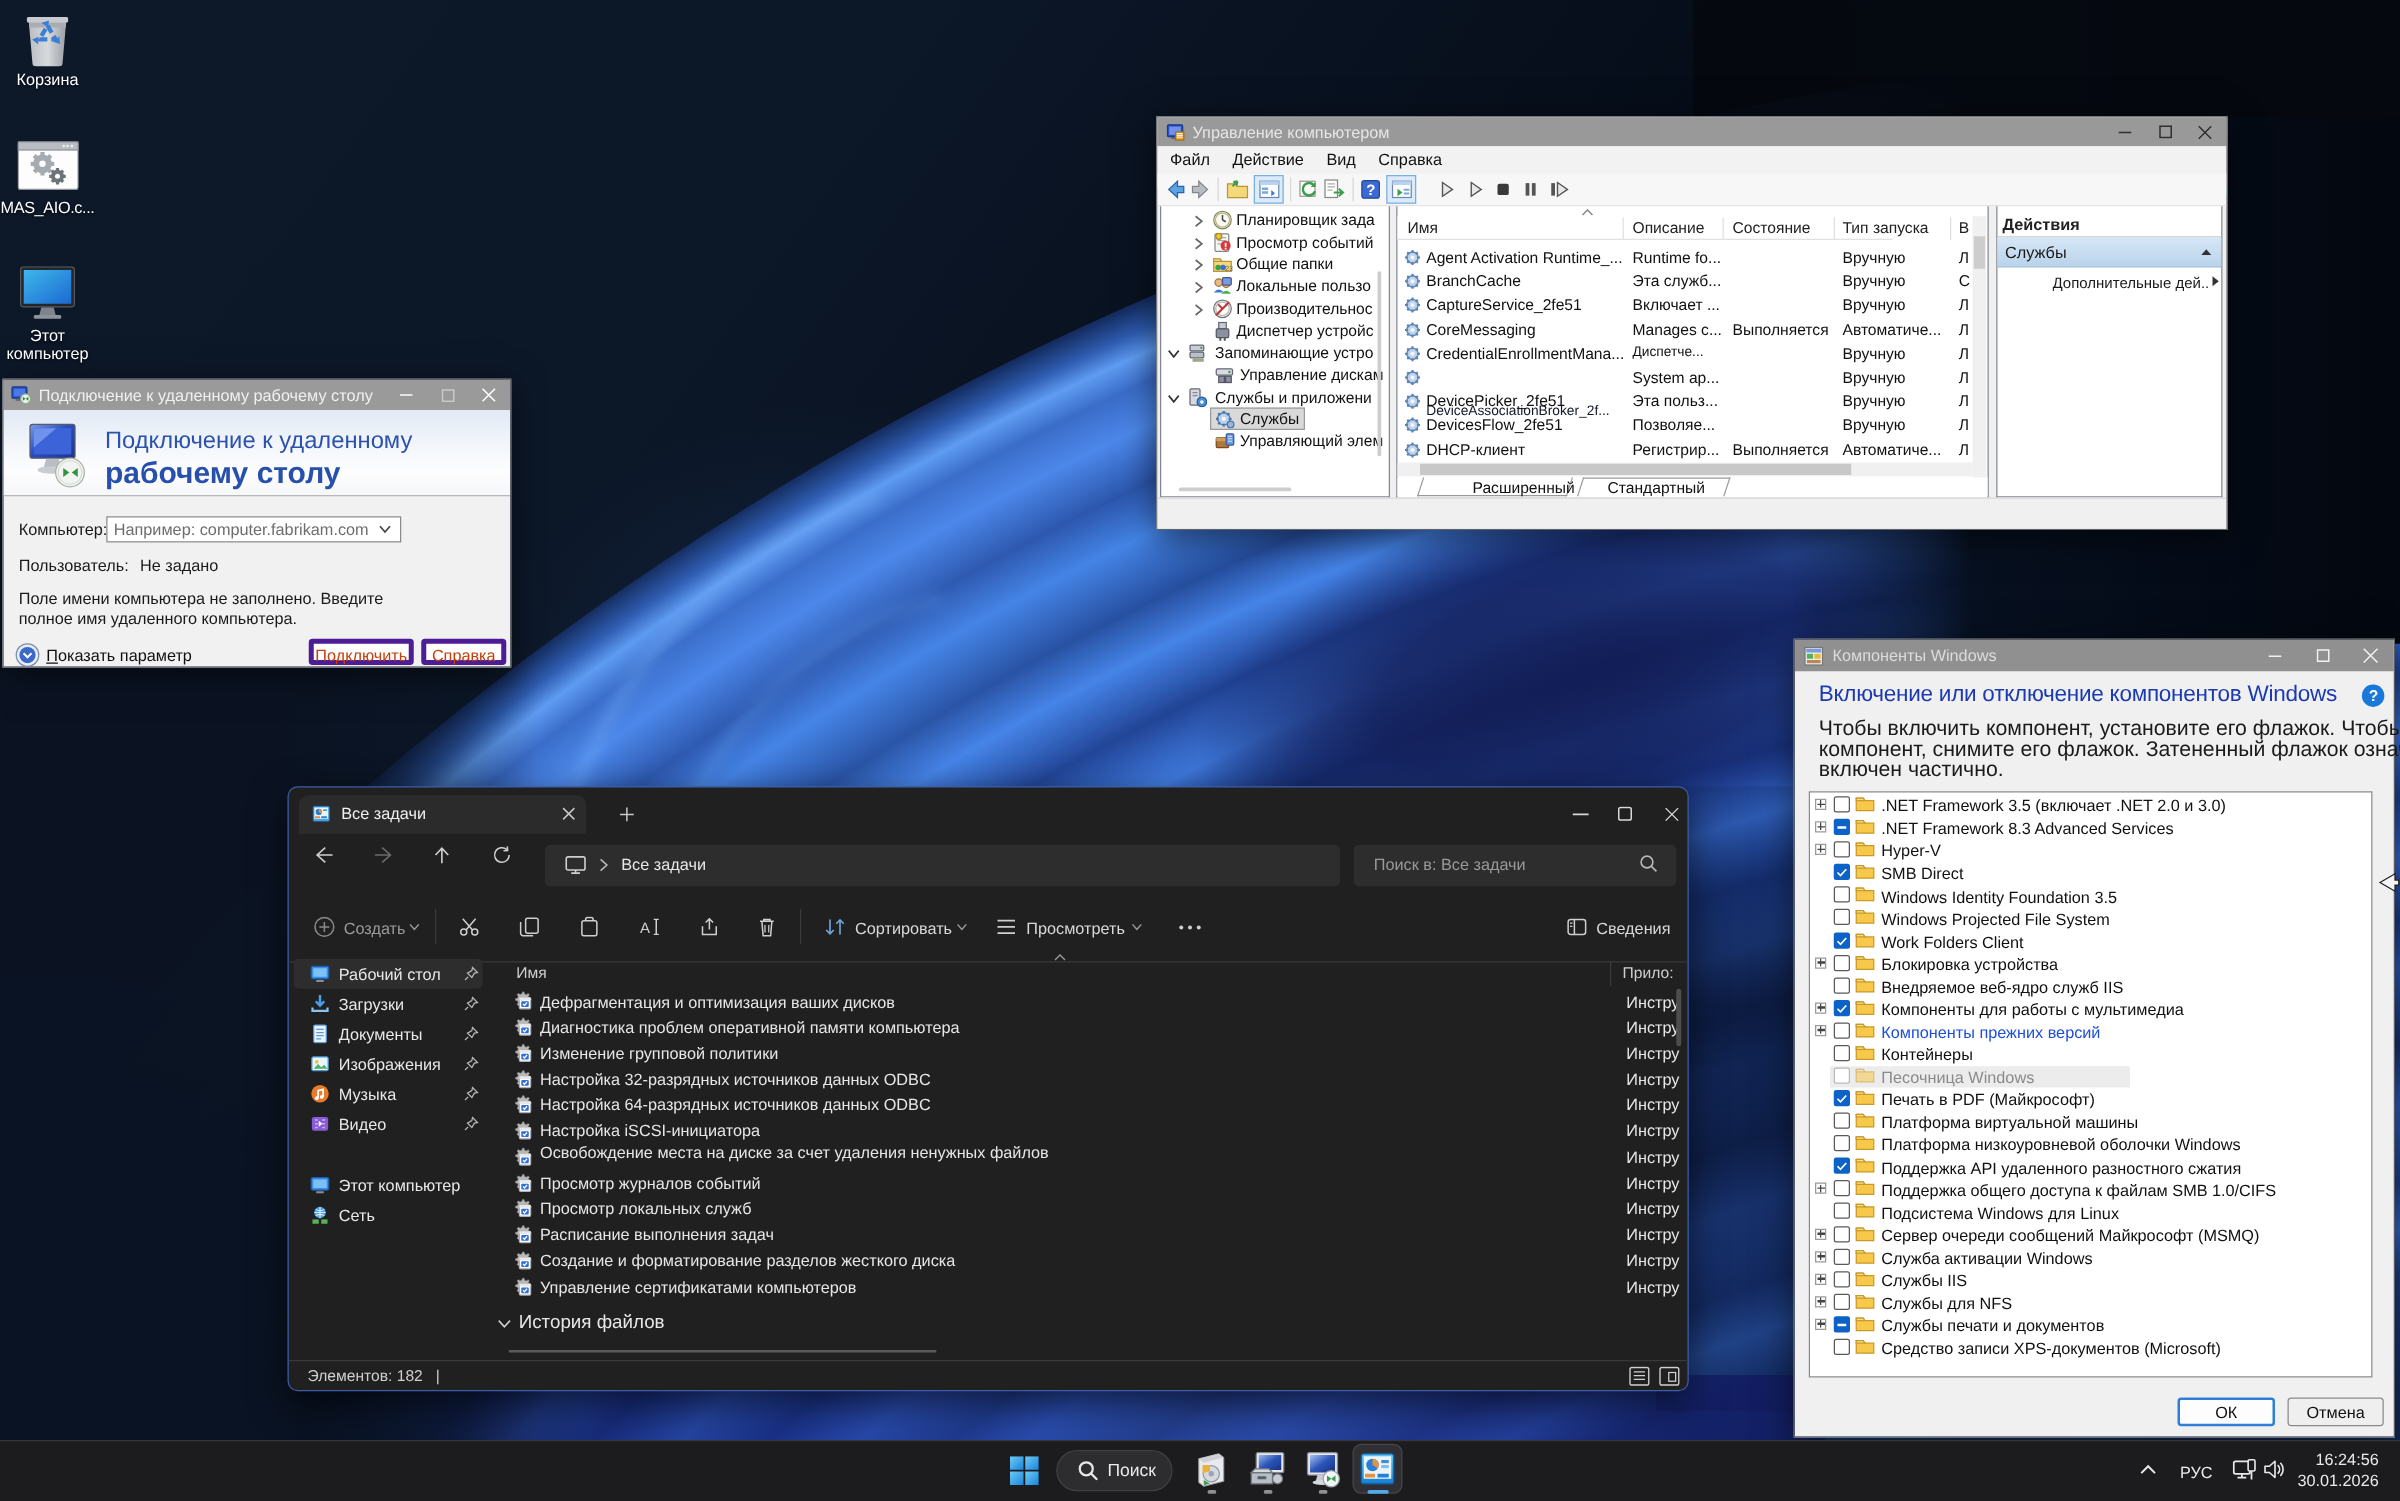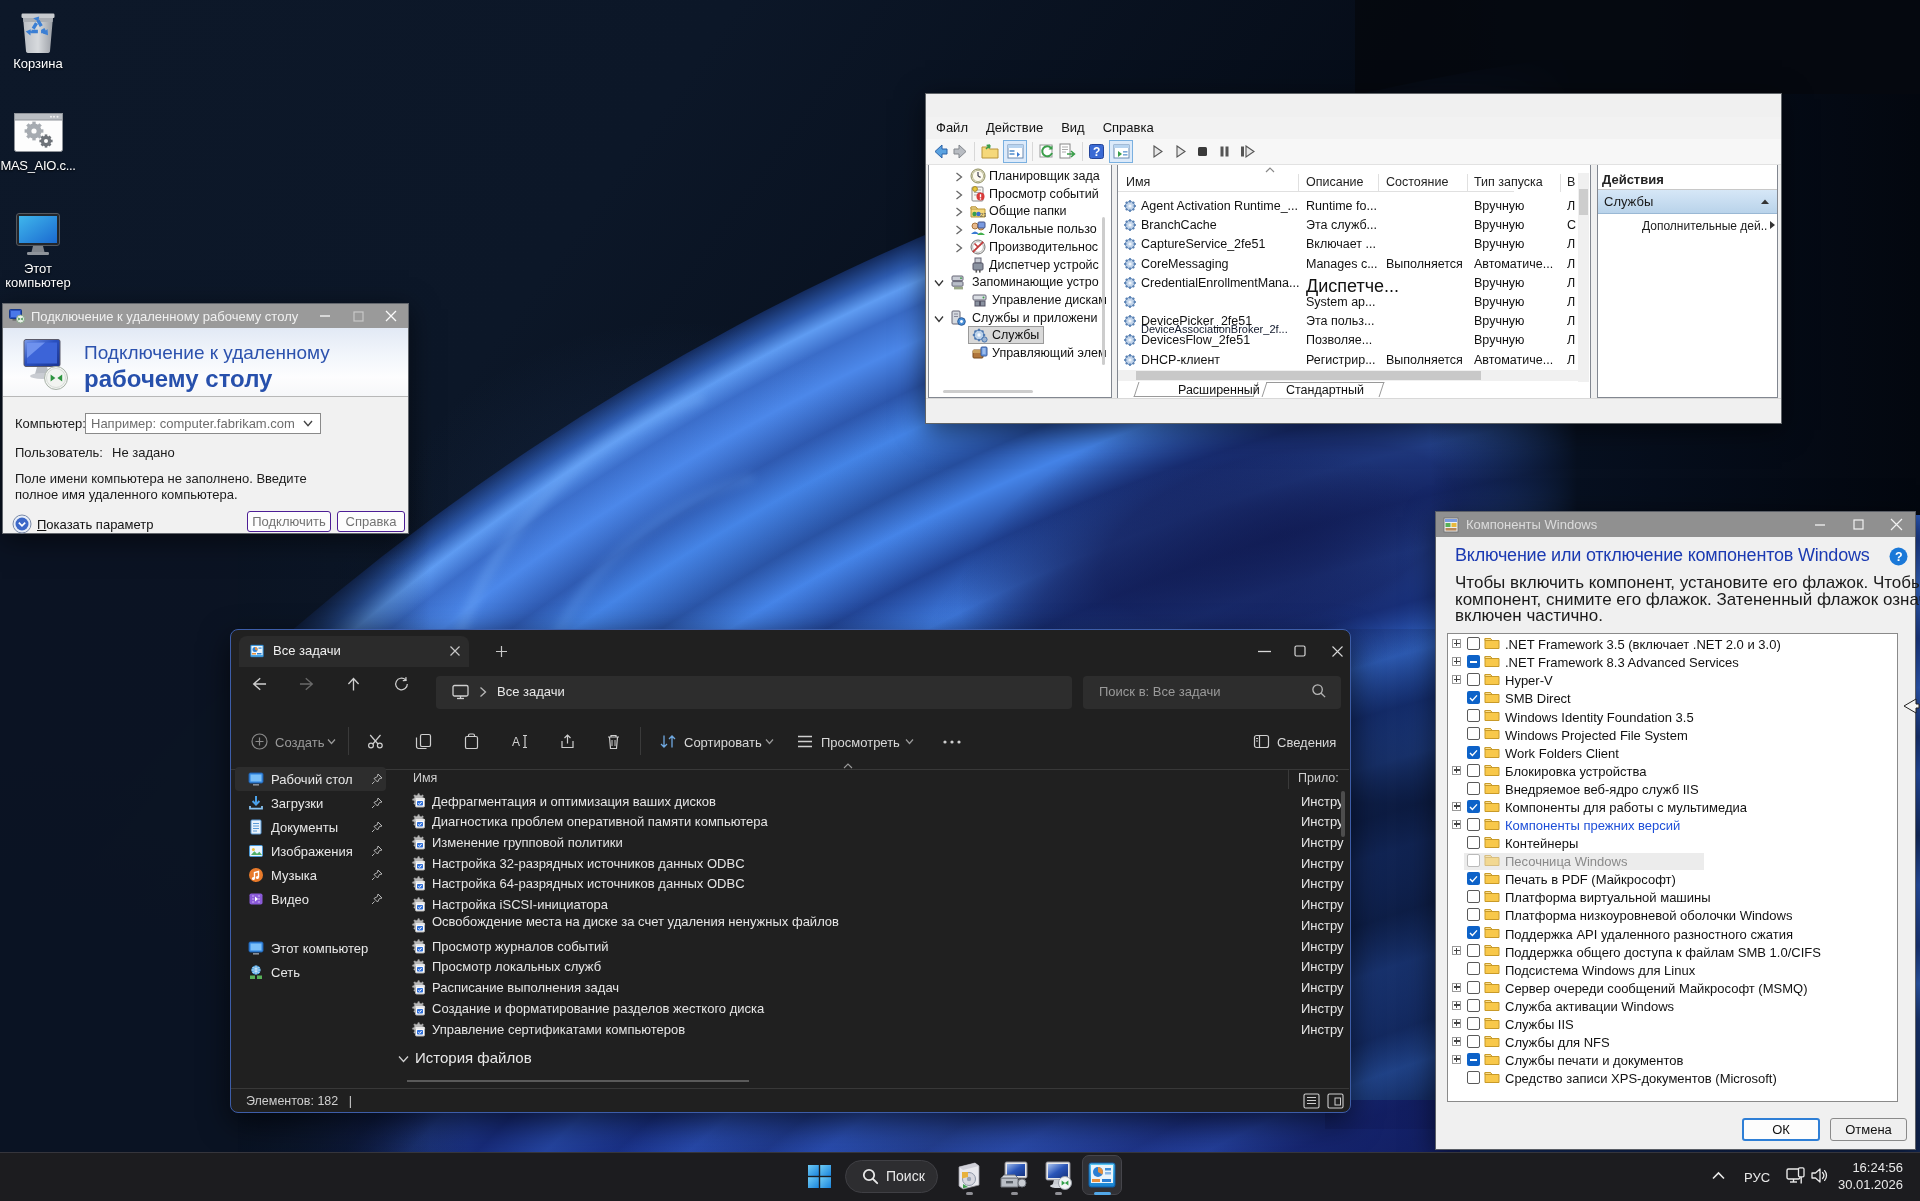--- a/index.html
+++ b/index.html
@@ -10,22 +10,22 @@
 .cwin { position:absolute; box-shadow:0 6px 26px rgba(0,0,0,.55); }
 .ctit { position:absolute; left:0; top:0; right:0; height:24px; background:#989898;
   color:#ececec; font-size:13px; display:flex; align-items:center; }
 .capg { position:absolute; top:0; width:34px; height:24px; display:flex; align-items:center; justify-content:center; }
 
 .dlbl { position:absolute; color:#fff; font-size:13px; text-align:center;
   text-shadow:0 1px 2px rgba(0,0,0,.85); line-height:14px; }
 
 #rdp { left:2px; top:303px; width:407px; height:231px; background:#f1f1f1; border:1px solid #63676d; }
 #rdp .t { font-size:13px; color:#f0f0f0; }
-.rbtn { position:absolute; height:21px; background:#fdfdfd; border:1px solid #4c1d95; border-radius:3px;
-  font-size:13px; color:#737373; text-align:center; line-height:19px; }
+.rbtn { position:absolute; height:21px; background:#fdfdfd; border:4px solid #4c1d95; border-radius:3px;
+  font-size:13px; color:#c2410c; text-align:center; line-height:19px; }
 
 #exp { position:absolute; left:230px; top:629px; width:1121px; height:484px; background:#202020;
   border:1px solid #3d5da8; border-radius:8px; color:#e4e4e4; box-shadow:0 10px 30px rgba(0,0,0,.6); }
 .erow { position:absolute; font-size:13px; white-space:nowrap; }
 
 #taskbar { position:absolute; left:0; top:1152px; width:1920px; height:49px; background:#1c1c1f; border-top:1px solid #35353c; }
 .tseg { position:absolute; color:#e9e9e9; }
 </style></head>
 <body>
 <svg id="wall" width="1920" height="1201" viewBox="0 0 1920 1201">
@@ -249,20 +249,45 @@
  <svg class="a" style="left:9px;top:210px" width="20" height="20" viewBox="0 0 20 20">
   <circle cx="10" cy="10" r="9" fill="#e8eef8" stroke="#7a8aa8"></circle>
   <circle cx="10" cy="10" r="6.5" fill="#3c68c8"></circle>
   <path d="M6.8 8.6 L10 11.8 L13.2 8.6" fill="none" stroke="#fff" stroke-width="1.6"></path>
  </svg>
  <div class="a" style="left:34px;top:213px;font-size:13px;color:#111;"><span style="text-decoration:underline">П</span>оказать параметр</div>
  <div class="rbtn" style="left:244px;top:207px;width:84px;">Подключить</div>
  <div class="rbtn" style="left:334px;top:207px;width:68px;">Справка</div>
 </div>
 <div id="mmc" class="cwin" style="left:925px;top:93px;width:857px;height:331px;background:#f0f0f0;border:1px solid #606468;">
+<div class="ctit" style="background:#999999;height:23px;">
+<svg style="margin-left:7px" width="15" height="15" viewBox="0 0 16 16">
+        <rect x="1" y="2" width="13" height="10" rx="1" fill="#2a50c0" stroke="#173a8a"></rect>
+        <rect x="2.5" y="3.5" width="10" height="7" fill="#6f92ee"></rect>
+        <rect x="4" y="12.5" width="7" height="1.6" fill="#666"></rect>
+        <rect x="8" y="8" width="7" height="7" fill="#e8a83c" stroke="#9a7018"></rect>
+        <path d="M9 9.5 h5 M9 11 h5 M9 12.5 h5" stroke="#fff" stroke-width="0.8"></path>
+      </svg>
+<span style="margin-left:6px;color:#e6e6e6;">Управление компьютером</span>
+<div class="capg" style="right:64px;height:23px;">
+        <svg width="12" height="12" viewBox="0 0 12 12">
+          <line x1="1" y1="6" x2="11" y2="6" stroke="#2f2f2f" stroke-width="1.2"></line>
+        </svg>
+      </div>
+<div class="capg" style="right:32px;height:23px;">
+        <svg width="11" height="11" viewBox="0 0 11 11">
+          <rect x="1" y="1" width="9" height="9" fill="none" stroke="#2f2f2f" stroke-width="1.2"></rect>
+        </svg>
+      </div>
+<div class="capg" style="right:0px;height:23px;">
+        <svg width="12" height="12" viewBox="0 0 12 12">
+          <path d="M1 1 L11 11 M11 1 L1 11" stroke="#2f2f2f" stroke-width="1.2"></path>
+        </svg>
+      </div>
+</div>
 <div class="a" style="left:0;top:23px;width:855px;height:38px;background:#f2f2f2;border-bottom:5px solid #14b8a6;font-size:13px;color:#111;line-height:22px;"><span style="margin-left:10px;">Файл</span><span style="margin-left:18px;">Действие</span><span style="margin-left:18px;">Вид</span><span style="margin-left:18px;">Справка</span></div>
 <div class="a" style="left:0;top:45px;width:855px;height:26px;background:#f7f7f7;border-bottom:1px solid #e2e2e2;">
       <svg class="a" style="left:6px;top:4px" width="17" height="17" viewBox="0 0 17 17">
         <path d="M10 2 L3 8.5 L10 15 V11 H15 V6 H10 Z" fill="#5aa2e0" stroke="#2a62a8"></path>
       </svg>
       <svg class="a" style="left:26px;top:4px" width="17" height="17" viewBox="0 0 17 17">
         <path d="M7 2 L14 8.5 L7 15 V11 H2 V6 H7 Z" fill="#b8bcc2" stroke="#83878d"></path>
       </svg>
       <div class="a" style="left:48px;top:3px;width:1px;height:19px;background:#d8d8d8;"></div>
       <svg class="a" style="left:55px;top:4px" width="18" height="17" viewBox="0 0 18 17">
@@ -516,21 +541,21 @@
       <g stroke="#5a82b4" stroke-width="1.7">
         <line x1="8" y1="2" x2="8" y2="14"></line>
         <line x1="2" y1="8" x2="14" y2="8"></line>
         <line x1="3.8" y1="3.8" x2="12.2" y2="12.2"></line>
         <line x1="12.2" y1="3.8" x2="3.8" y2="12.2"></line>
       </g>
       <circle cx="8" cy="8" r="3.6" fill="#c2d4ea"></circle>
       <circle cx="8" cy="8" r="1.6" fill="#f3f7fb"></circle>
     </svg>
 <div class="a" style="left:215px;top:182px;font-size:12.5px;color:#111;white-space:nowrap;">CredentialEnrollmentMana...</div>
-<div class="a" style="left:380px;top:182px;font-size:18px;color:#111;white-space:nowrap;">Диспетче...</div>
+<div class="a" style="left:380px;top:182px;font-size:11px;color:#111;white-space:nowrap;">Диспетче...</div>
 <div class="a" style="left:548px;top:182px;font-size:12.5px;color:#111;">Вручную</div>
 <div class="a" style="left:641px;top:182px;font-size:12.5px;color:#111;">Л</div>
 <svg class="a" style="left:196px;top:200px" width="16" height="16" viewBox="0 0 16 16">
       <circle cx="8" cy="8" r="4.6" fill="#c2d4ea" stroke="#5a82b4"></circle>
       <g stroke="#5a82b4" stroke-width="1.7">
         <line x1="8" y1="2" x2="8" y2="14"></line>
         <line x1="2" y1="8" x2="14" y2="8"></line>
         <line x1="3.8" y1="3.8" x2="12.2" y2="12.2"></line>
         <line x1="12.2" y1="3.8" x2="3.8" y2="12.2"></line>
       </g>

